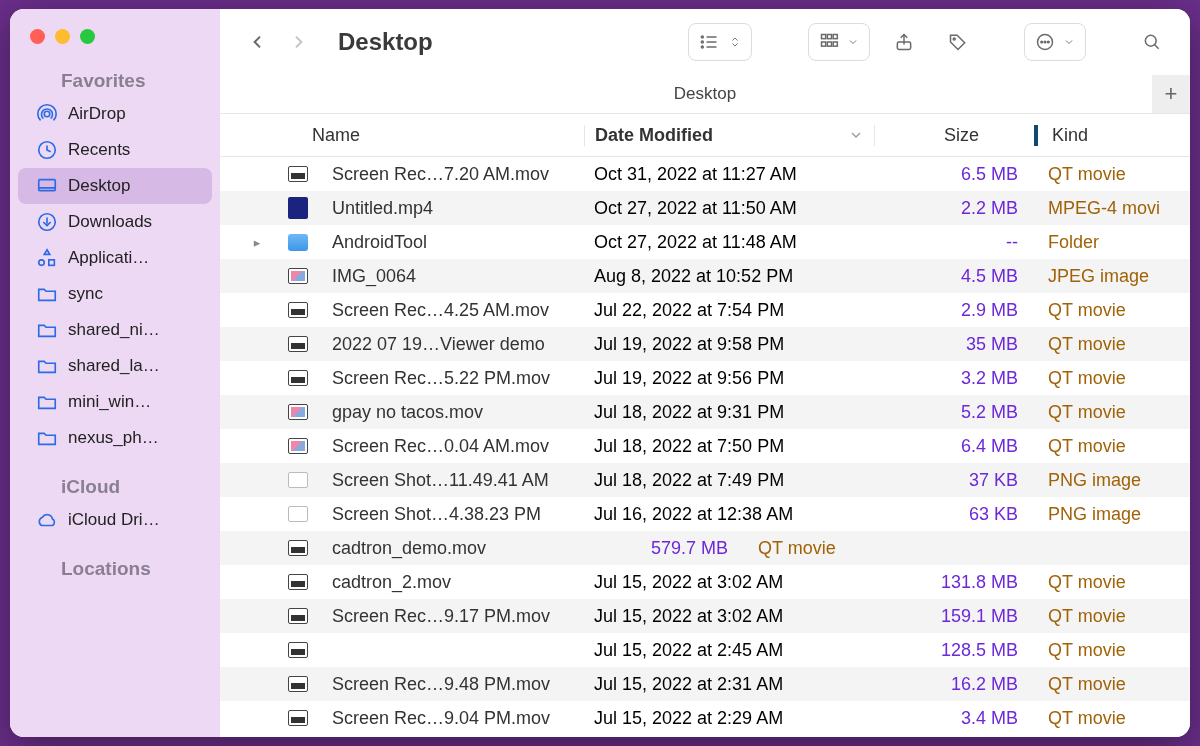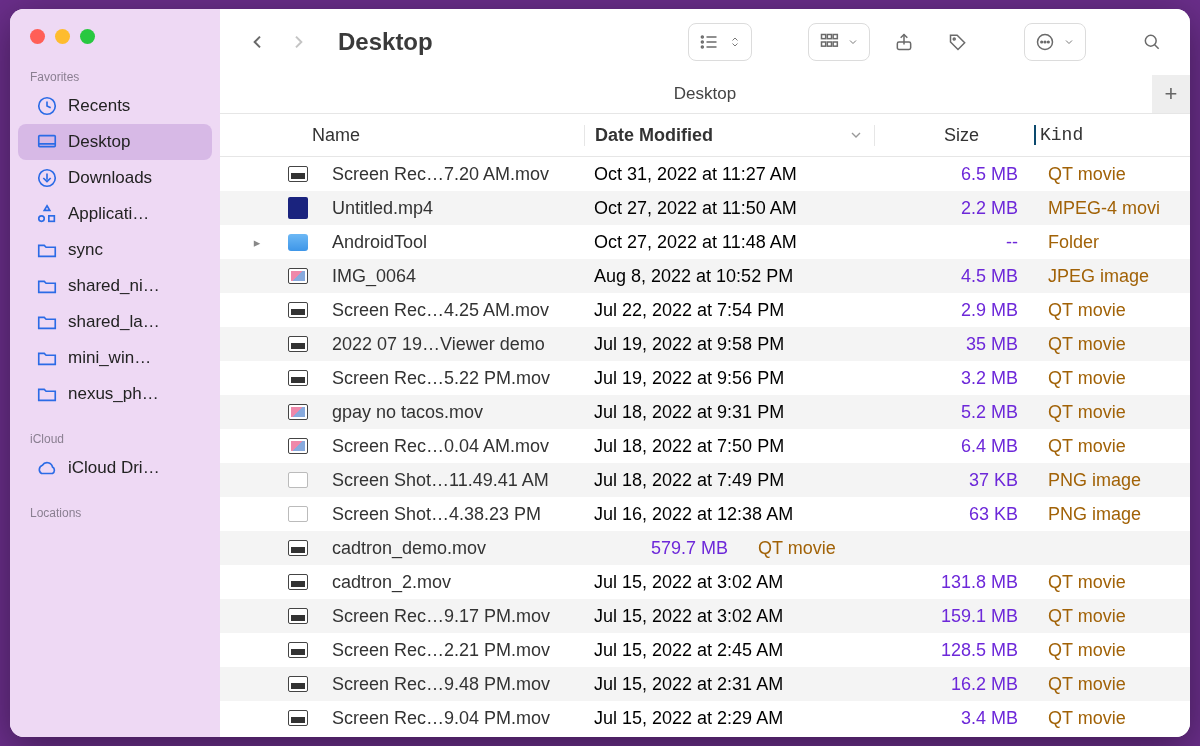--- a/index.html
+++ b/index.html
@@ -9,21 +9,21 @@
     width: 1180px; height: 728px; background: #fff; border-radius: 14px;
     display: flex; overflow: hidden; box-shadow: 0 10px 40px rgba(0,0,0,.4);
   }
   
   .sidebar { width: 210px; background: #eed9f4; padding: 16px 0 0 0; font-size: 17px; color: #222; }
   .traffic { display: flex; gap: 10px; padding: 4px 0 20px 20px; }
   .dot { width: 15px; height: 15px; border-radius: 50%; }
   .dot.r { background: #ff5f57; }
   .dot.y { background: #febc2e; }
   .dot.g { background: #28c840; }
-  .sb-section { font-size: 12px; color: #8a7f91; font-weight: 400; padding: 6px 20px 4px; }
+  .sb-section { font-size: 19px; color: #8a7f91; font-weight: 700; padding: 6px 20px 4px; margin-left: 31px; }
   .sb-item { display: flex; align-items: center; gap: 10px; padding: 7px 12px 7px 18px; margin: 0 8px; border-radius: 8px; cursor: default; white-space: nowrap; overflow: hidden; text-overflow: ellipsis;}
   .sb-item.selected { background: #d7b9e6; }
   .sb-item .lbl { overflow: hidden; text-overflow: ellipsis; }
   .sb-icon { width: 22px; height: 22px; flex: 0 0 22px; display:flex; align-items:center; justify-content:center;}
   .sb-icon svg { width: 22px; height: 22px; stroke: #2b6be6; fill: none; stroke-width: 1.8; }
   
   .main { flex: 1; display: flex; flex-direction: column; background: #fff; }
   .toolbar { height: 66px; display: flex; align-items: center; padding: 0 18px; gap: 14px; }
   .navbtns { display: flex; gap: 0; }
   .navbtn { width: 40px; height: 34px; display:flex; align-items:center; justify-content:center; color:#6a6a6a; }
@@ -38,21 +38,21 @@
   .tbtn svg { width: 20px; height: 20px; stroke: currentColor; fill: none; stroke-width: 1.8; }
   .tbtn.noborder { border: none; }
   .tbtn .chev { margin-left: 4px; }
   .subheader { position: relative; height: 38px; display:flex; align-items:center; justify-content:center; font-size:17px; color:#444; border-bottom:none;}
   .plusbox { position:absolute; right:0; top:0; bottom:0; width:38px; background:#eeeeee; display:flex; align-items:center; justify-content:center; font-size:22px; color:#666; }
   .cols { display:flex; height:44px; align-items:center; border-top:1px solid #e6e6e6; border-bottom:1px solid #e6e6e6; font-size:18px; color:#333; }
   .col-name { width: 364px; padding-left: 92px; }
   .col-mod { width: 290px; padding-left: 10px; font-weight:600; display:flex; align-items:center; border-left:1px solid #e6e6e6;}
   .col-mod .chev { margin-left:auto; margin-right:10px; color:#999;}
   .col-size { width: 160px; padding-left: 14px; border-left:1px solid #e6e6e6;text-align:center;}
-  .col-kind { flex:1; padding-left: 4px; border-left:2px solid #0c4a6e;font-family:Liberation Mono, monospace;}
+  .col-kind { flex:1; padding-left: 14px; border-left:4px solid #0c4a6e;}
   .rows { flex:1; overflow:hidden; }
   .row { display:flex; height:34px; align-items:center; font-size:18px; color:#333; }
   .row:nth-child(even){ background:#f4f4f4; }
   .c-name { width:364px; display:flex; align-items:center; gap:24px; padding-left:30px; white-space:nowrap; overflow:hidden;}
   .disclosure { width:14px; display:flex; justify-content:center; color:#888; font-size:13px;}
   .fileicon { width:20px; height:16px; border:1.5px solid #444; border-radius:2px; background:#fff; flex:0 0 20px; position:relative;}
   .fileicon.vid::after{content:""; position:absolute; left:2px; right:2px; top:2px; bottom:2px; background:linear-gradient(#fff 40%, #333 40%);}
   .fileicon.img::after{content:""; position:absolute; left:2px; right:2px; top:2px; bottom:2px; background:linear-gradient(135deg,#e8a 0,#e8a 50%,#8ad 50%);}
   .fileicon.folder{ border:none; background:linear-gradient(#6cb8f5,#3e96e8); border-radius:3px; height:17px;}
   .fileicon.phone{ border:none; width:14px; height:22px; background:#1a237e; border-radius:2px;}
@@ -71,20 +71,30 @@
     <div class="traffic">
       <div class="dot r"></div>
       <div class="dot y"></div>
       <div class="dot g"></div>
     </div>
     <div class="sb-section">Favorites</div>
     <div id="sb-fav">
         <div class="sb-item">
           <span class="sb-icon">
             <svg viewBox="0 0 24 24">
+              <circle cx="12" cy="12" r="3"></circle>
+              <path d="M5 19a10 10 0 1 1 14 0"></path>
+              <path d="M8 17a6 6 0 1 1 8 0"></path>
+            </svg>
+          </span>
+          <span class="lbl">AirDrop</span>
+        </div>
+        <div class="sb-item">
+          <span class="sb-icon">
+            <svg viewBox="0 0 24 24">
               <circle cx="12" cy="12" r="9"></circle>
               <polyline points="12 7 12 12 16 14"></polyline>
             </svg>
           </span>
           <span class="lbl">Recents</span>
         </div>
         <div class="sb-item selected">
           <span class="sb-icon">
             <svg viewBox="0 0 24 24">
               <rect x="3" y="5" width="18" height="12" rx="1"></rect>
@@ -404,21 +414,20 @@
             <span class="nm">Screen Rec…9.17 PM.mov</span>
           </div>
           <div class="c-mod">Jul 15, 2022 at 3:02 AM</div>
           <div class="c-size">159.1 MB</div>
           <div class="c-kind">QT movie</div>
         </div>
         <div class="row">
           <div class="c-name">
             <span class="disclosure"></span>
             <span class="fileicon vid"></span>
-            <span class="nm">Screen Rec…2.21 PM.mov</span>
           </div>
           <div class="c-mod">Jul 15, 2022 at 2:45 AM</div>
           <div class="c-size">128.5 MB</div>
           <div class="c-kind">QT movie</div>
         </div>
         <div class="row">
           <div class="c-name">
             <span class="disclosure"></span>
             <span class="fileicon vid"></span>
             <span class="nm">Screen Rec…9.48 PM.mov</span>

